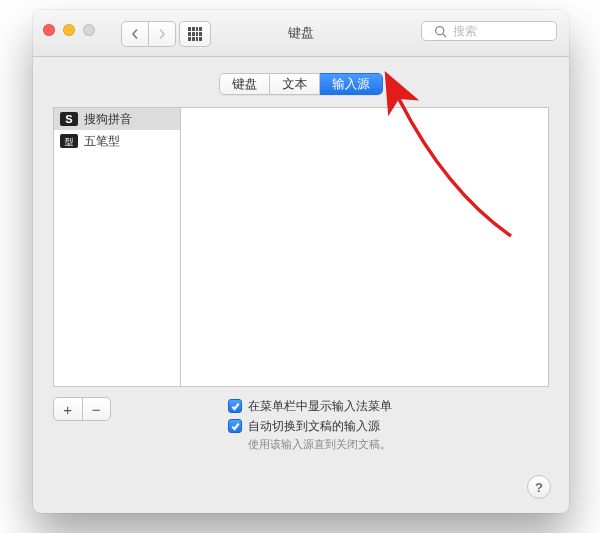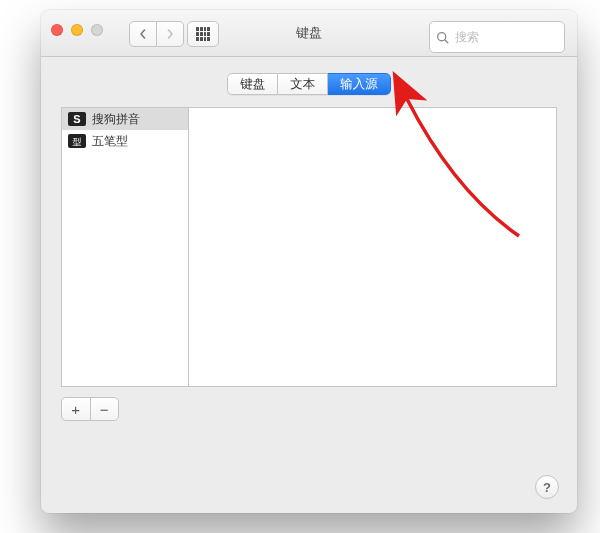--- a/index.html
+++ b/index.html
@@ -18,21 +18,20 @@
   .window-wrap {
     position: absolute;
     left: 33px;
     top: 10px;
     width: 536px;
     height: 503px;
     border-radius: 8px;
     background: #ececec;
     box-shadow: 0 25px 45px rgba(0,0,0,0.35), 0 0 0 1px rgba(0,0,0,0.05);
     overflow: hidden;
-    margin-left: 8px;
   }
 
   
   .titlebar {
     height: 46px;
     background: linear-gradient(#f6f6f6, #e8e8e8);
     border-bottom: 1px solid #c8c6c6;
     position: relative;
     display: flex;
     align-items: center;
@@ -84,25 +83,25 @@
 
   .win-title {
     position:absolute; left:0; right:0; top:0; height:46px;
     text-align:center; line-height:46px;
     font-size:13px; color:#4a4a4a; font-weight:500;
     pointer-events:none;
   }
 
   .search {
     position:absolute; right:12px; top:11px;
-    width:136px; height:32px;
+    width:136px; height:20px;
     border:1px solid #c4c4c4; border-radius:5px;
     background:#ffffff;
     display:flex; align-items:center;
-    padding:0 6px;
+    padding:0 12px;
     box-sizing:border-box;
   }
   .search svg.mag { width:13px; height:13px; stroke:#8a8a8a; stroke-width:1.6; fill:none; flex:none; }
   .search input {
     flex:1; border:none; outline:none; background:transparent;
     margin-left:4px; font-size:12px; color:#333;
   }
   .search input::placeholder { color:#bdbdbd; }
 
   
@@ -312,20 +311,39 @@
         </div>
       </div>
     <div class="preview"></div>
   </div>
 
   <div class="addremove">
     <button>+</button>
     <button>−</button>
   </div>
 
+  <div class="options">
+    <div class="opt-row">
+      <span class="cb">
+        <svg viewBox="0 0 10 10">
+            <path d="M1.5 5.2 4 7.8l4.5-6"></path>
+          </svg>
+      </span>
+      <span>在菜单栏中显示输入法菜单</span>
+    </div>
+    <div class="opt-row">
+      <span class="cb">
+        <svg viewBox="0 0 10 10">
+            <path d="M1.5 5.2 4 7.8l4.5-6"></path>
+          </svg>
+      </span>
+      <span>自动切换到文稿的输入源</span>
+    </div>
+    <div class="hint">使用该输入源直到关闭文稿。</div>
+  </div>
 
   <div class="help">?</div>
 
   <div class="arrow">
     <svg viewBox="0 0 140 150">
       <defs>
         <marker id="ah" markerWidth="14" markerHeight="14" refX="3" refY="5" orient="auto">
           <path d="M0 0 L12 5 L0 10 L3 5 Z" fill="#e21b1b"></path>
         </marker>
       </defs>

